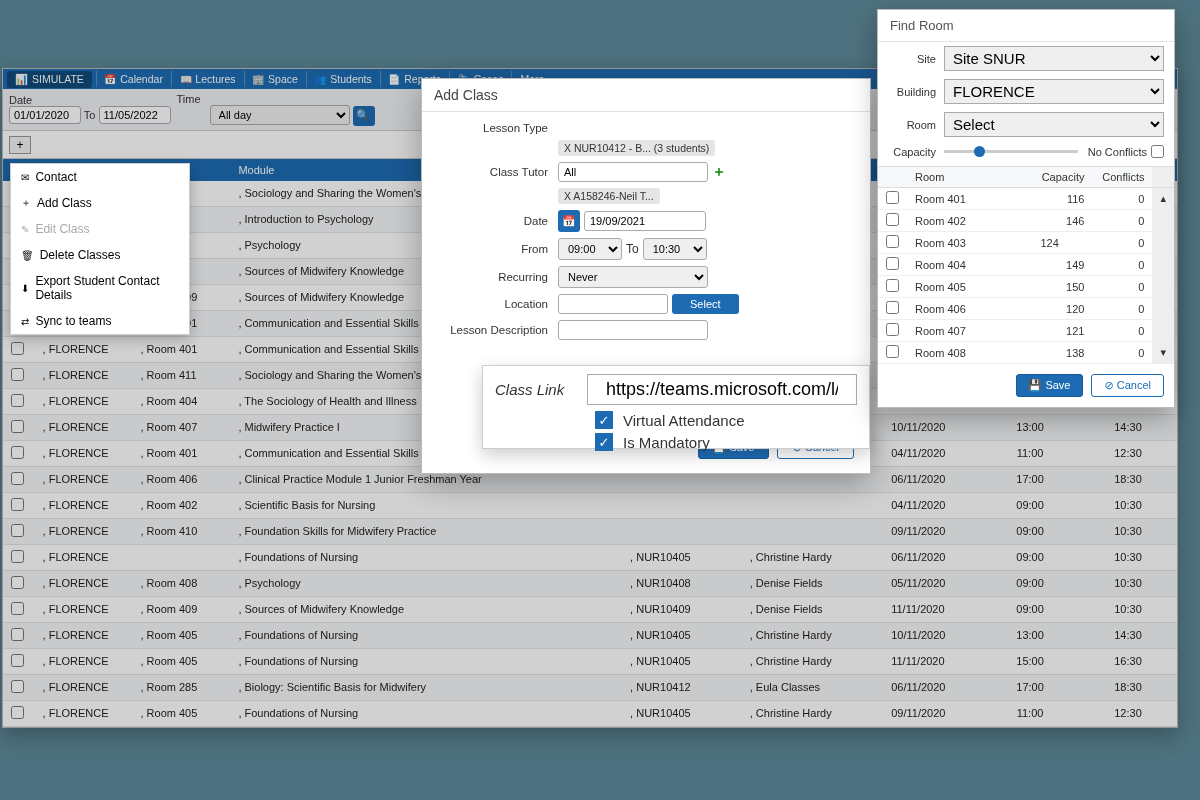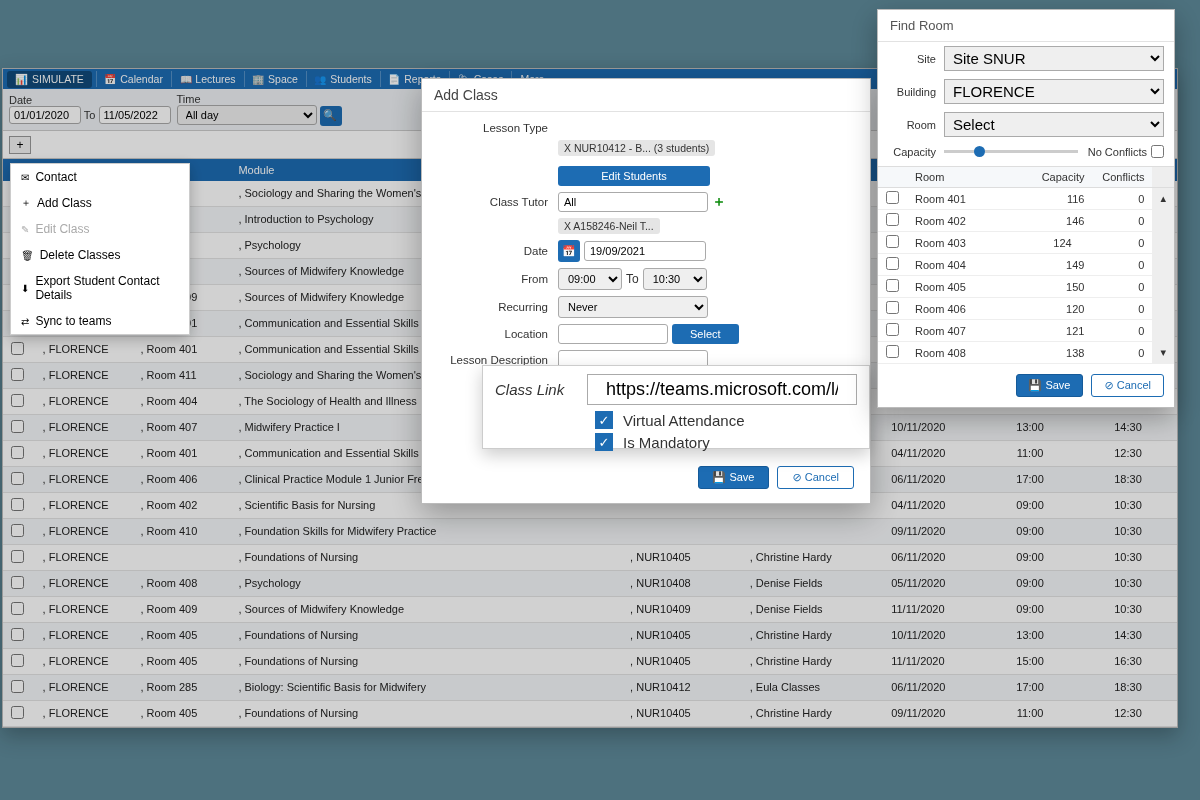--- a/index.html
+++ b/index.html
@@ -6,21 +6,21 @@
   body { background: #5e8a9a; width: 1200px; height: 800px; overflow: hidden; position: relative; }
   .overlay { position: absolute; inset: 0; background: rgba(0,0,0,0.18); pointer-events: none; }
   .main-window { position: absolute; left: 2px; top: 68px; width: 1176px; height: 660px; background: #fff; border: 1px solid #bbb; box-shadow: 0 8px 20px rgba(0,0,0,0.25); overflow: hidden; }
   .topbar { background: #1d6cb3; height: 20px; display: flex; align-items: center; padding: 0 4px; color: #fff; font-size: 10.5px; }
   .topbar .brand { display: flex; align-items: center; gap: 4px; background: #104a7a; padding: 2px 8px; border-radius: 3px; margin-right: 4px; }
   .topbar .navbtn { display: flex; align-items: center; gap: 3px; padding: 2px 8px; border-left: 1px solid rgba(255,255,255,0.25); cursor: pointer; }
   .filterbar { display: flex; align-items: center; padding: 4px 6px; font-size: 11px; color: #333; background: #eef1f4; border-bottom: 1px solid #ccc; gap: 6px; }
   .filterbar label { margin-right: 2px; }
   .filterbar input[type=text], .filterbar select { font-size: 11px; padding: 2px 4px; border: 1px solid #aaa; border-radius: 3px; }
   .filterbar .datein { width: 72px; }
-  .filterbar .allday { width: 140px; }
+  .filterbar .allday { width: 140px; margin-left: 33px; }
   .filterbar .gobtn { background: #1d6cb3; color: #fff; border: none; width: 22px; height: 20px; border-radius: 3px; font-size: 11px; cursor: pointer; }
   .filterbar .spacer { flex: 1; }
   .filterbar .sortsel { width: 60px; }
   .addrow { padding: 4px 6px; border-bottom: 1px solid #ccc; }
   .addrow button { border: 1px solid #999; background: #f2f2f2; width: 22px; height: 18px; font-size: 12px; cursor: pointer; }
   .tablewrap { height: 586px; overflow-y: auto; }
   table.sched { width: 100%; border-collapse: collapse; font-size: 11px; color: #222; }
   table.sched thead th { background: #1d6cb3; color: #fff; text-align: left; padding: 5px 8px; font-weight: 500; position: sticky; top: 0; }
   table.sched td { padding: 5px 8px; border-bottom: 1px solid #e3e3e3; }
   table.sched tbody tr:nth-child(even) { background: #f5f7f9; }
@@ -435,26 +435,20 @@
     <div class="frow">
         <div class="flab">Lesson Type</div>
       </div>
     <div class="frow">
         <div class="flab"></div>
         <div class="fval">
           <span class="chip">X NUR10412 - B... (3 students)</span>
         </div>
       </div>
     <div class="frow">
-        <div class="flab"></div>
-        <div class="fval">
-          <div class="editstudents">Edit Students</div>
-        </div>
-      </div>
-    <div class="frow">
         <div class="flab">Class Tutor</div>
       <div class="fval">
           <input type="text" style="width: 150px;" value="All">
           <span class="plusbtn">＋</span>
         </div>
       </div>
     <div class="frow">
         <div class="flab"></div>
         <div class="fval">
           <span class="chip">X A158246-Neil T...</span>
@@ -560,21 +554,21 @@
         <tr>
           <td class="chk2"><input type="checkbox" style=""></td>
   <td>Room 402</td>
           <td style="text-align:right">146</td>
           <td style="text-align:right">0</td>
           <td class="scrollcol"></td>
         </tr>
         <tr>
           <td class="chk2"><input type="checkbox" style=""></td>
   <td>Room 403</td>
-          <td style="text-align:center">124</td>
+          <td style="text-align:left">124</td>
           <td style="text-align:right">0</td>
           <td class="scrollcol"></td>
         </tr>
         <tr>
           <td class="chk2"><input type="checkbox" style=""></td>
   <td>Room 404</td>
           <td style="text-align:right">149</td>
           <td style="text-align:right">0</td>
           <td class="scrollcol"></td>
         </tr>

